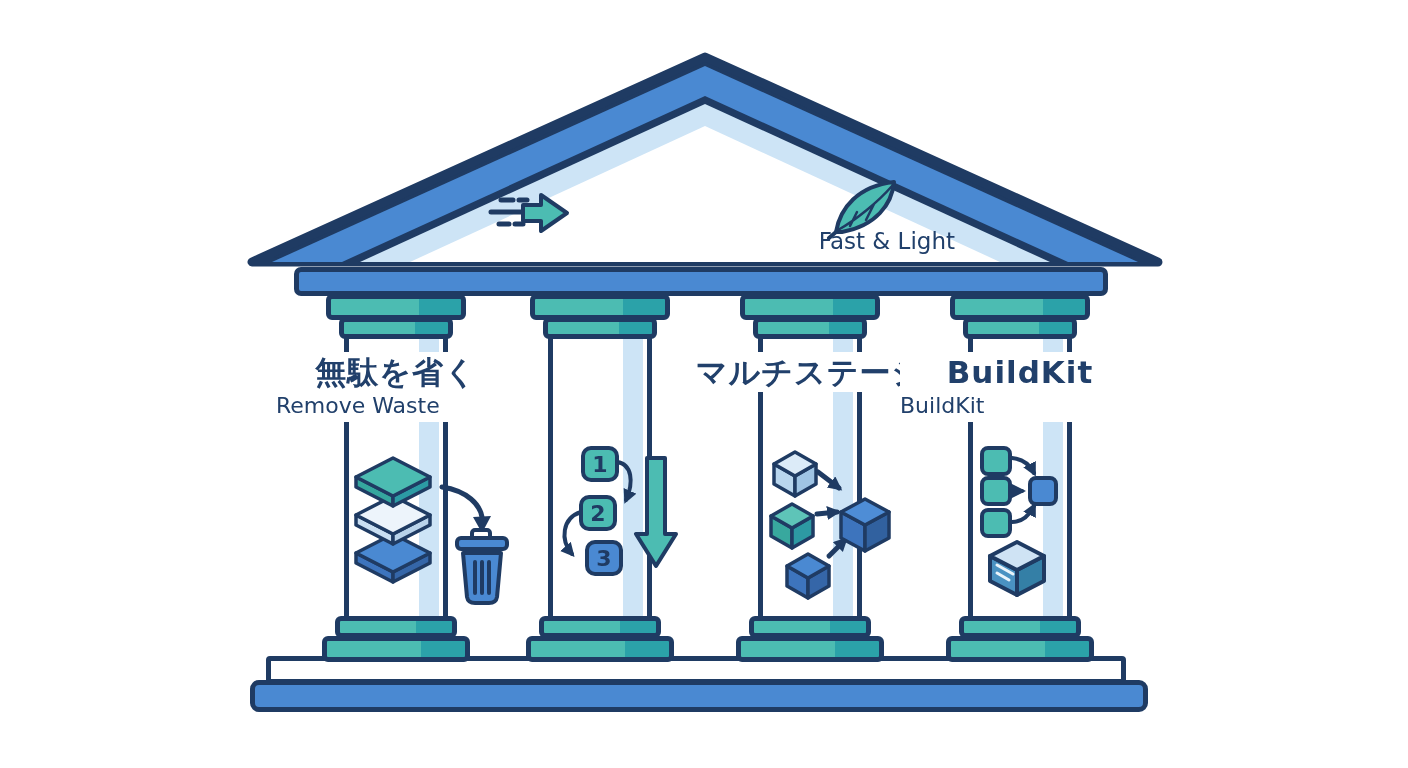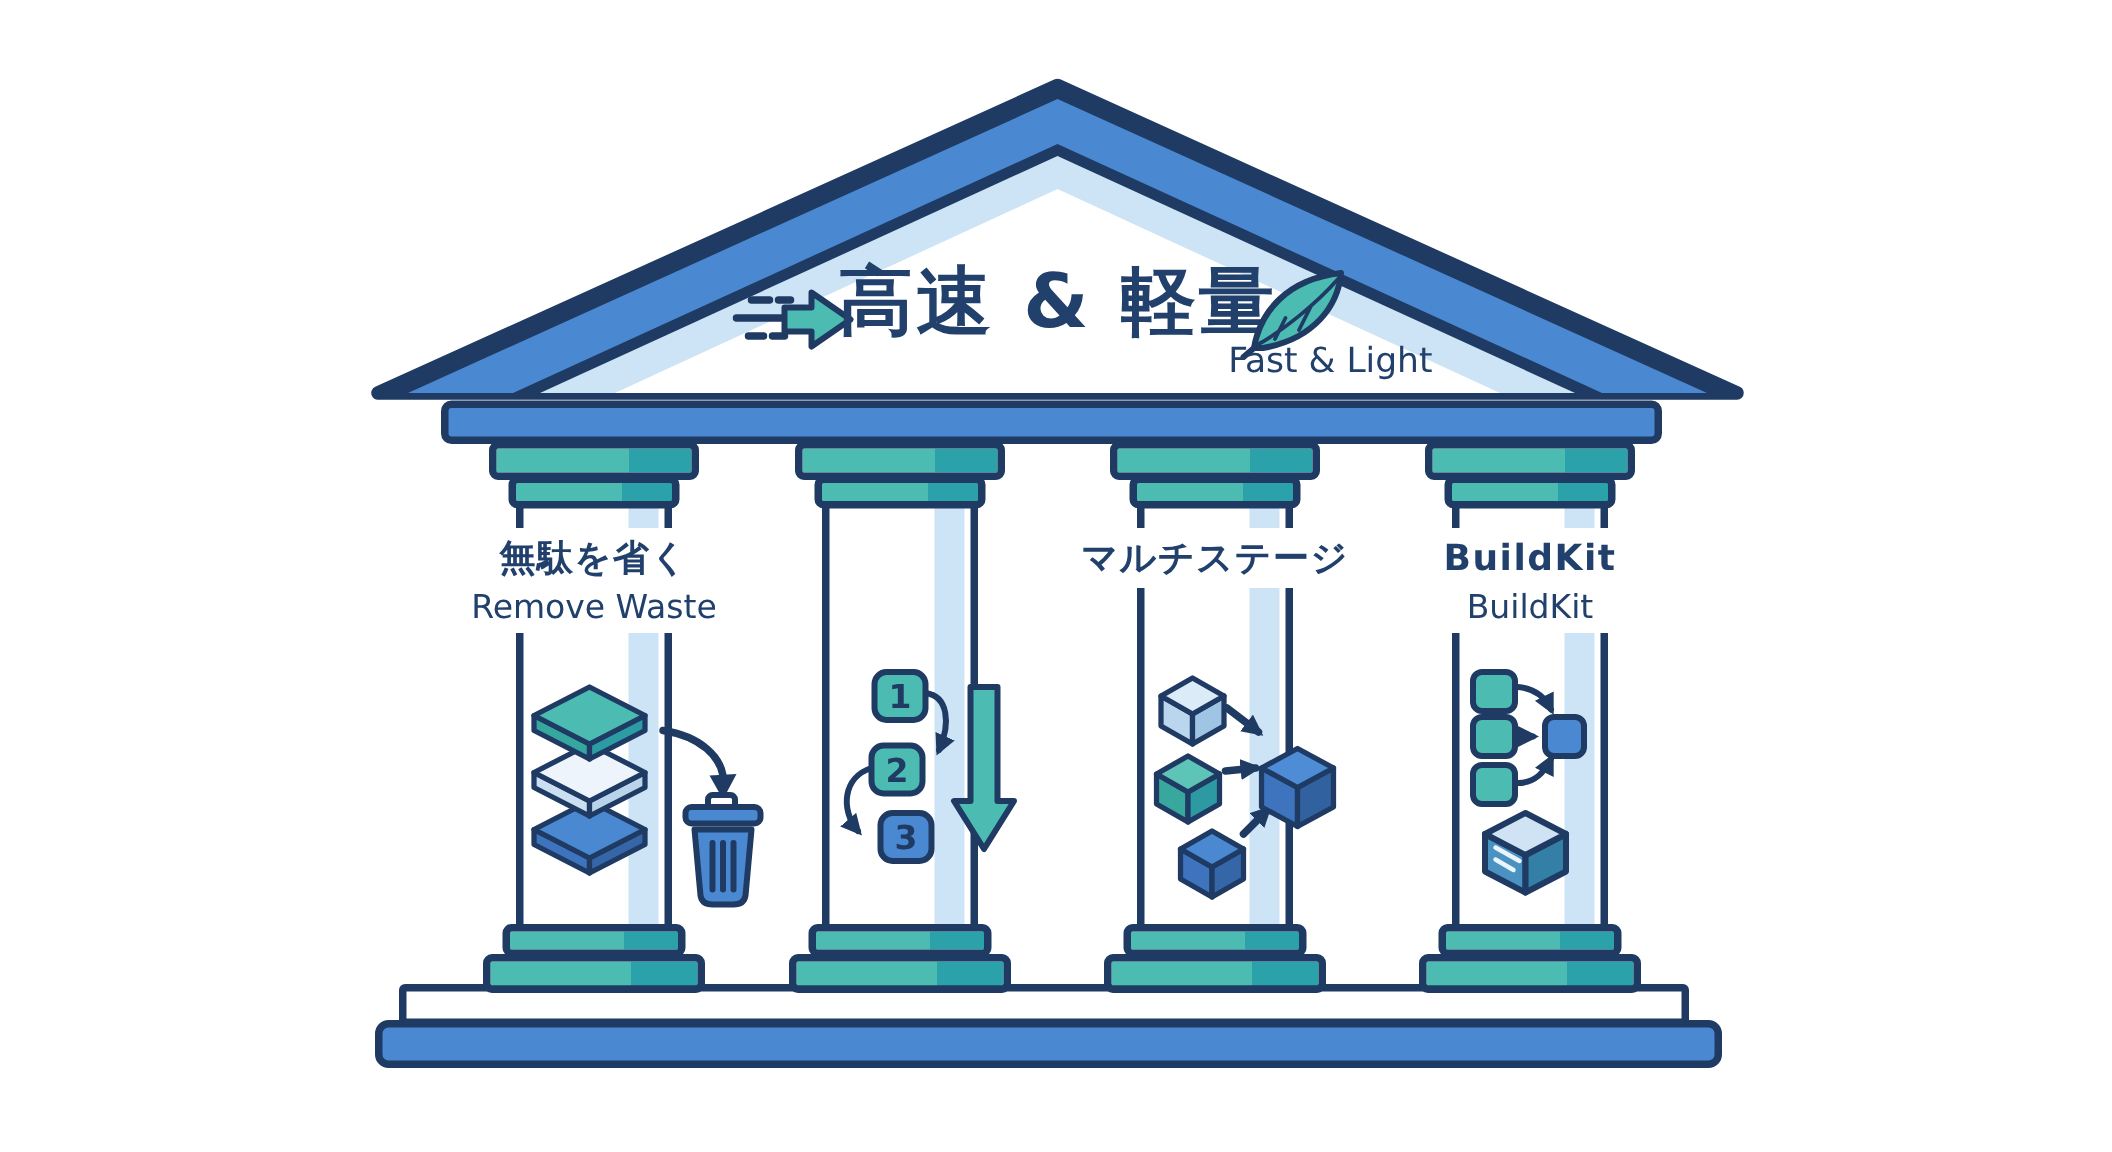--- a/index.html
+++ b/index.html
@@ -31,24 +31,24 @@
   .pillar{position:absolute;inset:0;}
   .tealbar{background:linear-gradient(90deg,var(--teal) 0 68%,var(--tealDark) 68% 100%);
            border:5px solid var(--navy);border-radius:6px;box-sizing:border-box;position:absolute;}
   .cap-top{left:calc(var(--cx) - 70px);top:294px;width:140px;height:26px;z-index:2;}
   .cap-low{left:calc(var(--cx) - 57px);top:317px;width:114px;height:22px;z-index:1;}
   .shaft{position:absolute;left:calc(var(--cx) - 52px);top:336px;width:104px;height:282px;
          background:#fff;border-left:5px solid var(--navy);border-right:5px solid var(--navy);
          box-sizing:border-box;z-index:0;}
   .shaft::after{content:"";position:absolute;right:4px;top:0;bottom:0;width:20px;background:var(--lightBlue);}
   .lab-jp{position:absolute;left:calc(var(--cx) - 120px);top:352px;width:240px;height:40px;
-          background:#fff;text-align:center;font-size:24px;font-weight:700;letter-spacing:1px;
+          background:#fff;text-align:center;font-size:31px;font-weight:700;letter-spacing:1px;
           color:#21406b;z-index:1;line-height:40px;}
   .lab-en{position:absolute;left:calc(var(--cx) - 120px);top:392px;width:240px;height:30px;
-          background:#fff;text-align:center;font-size:22px;font-weight:500;color:#21406b;z-index:1;line-height:28px;}
+          background:#fff;text-align:left;font-size:22px;font-weight:500;color:#21406b;z-index:1;line-height:28px;}
   .base-up{left:calc(var(--cx) - 61px);top:616px;width:122px;height:22px;z-index:1;}
   .base-low{left:calc(var(--cx) - 74px);top:636px;width:148px;height:26px;z-index:2;}
 
   
   .step-white{left:266px;top:656px;width:860px;height:28px;background:#fff;
               border:5px solid var(--navy);border-radius:4px;z-index:0;}
   .step-blue{left:250px;top:680px;width:898px;height:32px;background:var(--blue);
              border:5px solid var(--navy);border-radius:9px;z-index:1;}
 
   
@@ -75,21 +75,20 @@
     <path d="M705,66 L272,262 L1138,262 Z" class="fB"></path>
     <path d="M705,96 L342,262 L1068,262 Z" class="fN"></path>
     <path d="M705,104 L360,262 L1050,262 Z" class="fL"></path>
     <path d="M705,126 L410,262 L1000,262 Z" class="fW"></path>
   </svg>
 
   <svg class="abs speed-ic" viewBox="0 0 86 46" width="86" height="46">
     <path d="M14,10 H26 M32,10 H40 M4,22 H34 M12,34 H22 M28,34 H36" class="oN w5 noF"></path>
     <polygon points="36,15 54,15 54,5 80,23 54,41 54,31 36,31" class="fT oN w4"></polygon>
   </svg>
-  <div class="abs title-jp">高速 &amp; 軽量</div>
   <svg class="abs feather-ic" viewBox="0 0 76 64" width="76" height="64">
     <path d="M10,56 C14,32 32,10 68,6 C66,28 50,50 16,56 Z" class="fT oN w4"></path>
     <path d="M12,54 C30,44 52,26 66,10 M24,50 L31,36 M40,44 L48,28" class="oN noF" stroke-width="2.5"></path>
     <path d="M10,56 L3,62" class="oN w4 noF"></path>
   </svg>
   <div class="abs title-en">Fast &amp; Light</div>
 
   <div class="abs beam"></div>
 
   <div class="pillar" style="--cx:396px">

